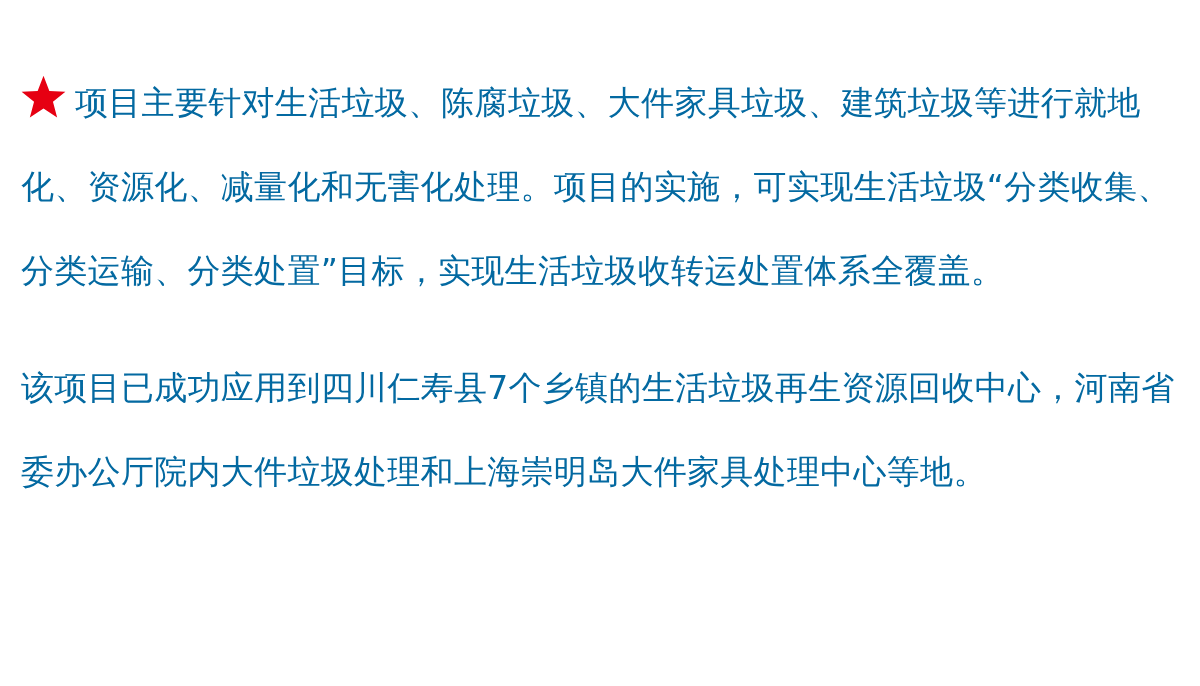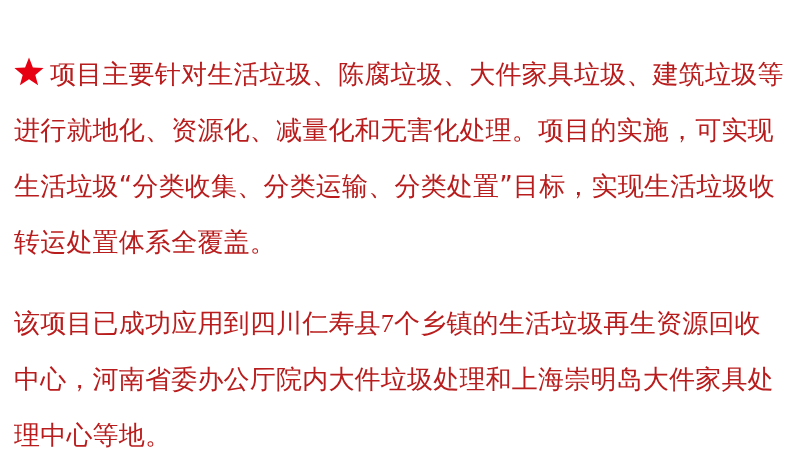--- a/index.html
+++ b/index.html
@@ -14,41 +14,40 @@
     overflow: hidden;
   }
   .page {
     position: relative;
     width: 800px;
     height: 457px;
     box-sizing: border-box;
     padding: 20px 14px 0 14px;
   }
   .para {
-    font-size: 26px;
+    font-size: 22px;
     line-height: 56px;
-    color: #b91c1c;
+    color: #0369a1;
     letter-spacing: 0.2px;
     text-align: left;
   }
   .para-1 {
     text-indent: 0;
   }
   .star-icon {
     display: inline-block;
     vertical-align: -3px;
     margin-right: 6px;
     line-height: 1;
   }
   .star-icon svg {
     display: block;
   }
   .para-2 {
     margin-top: 0;
-    font-family: Liberation Serif, serif;
   }
   .txt {
     white-space: normal;
   }
 </style>
 </head>
 <body>
 
 <div class="page">
 

